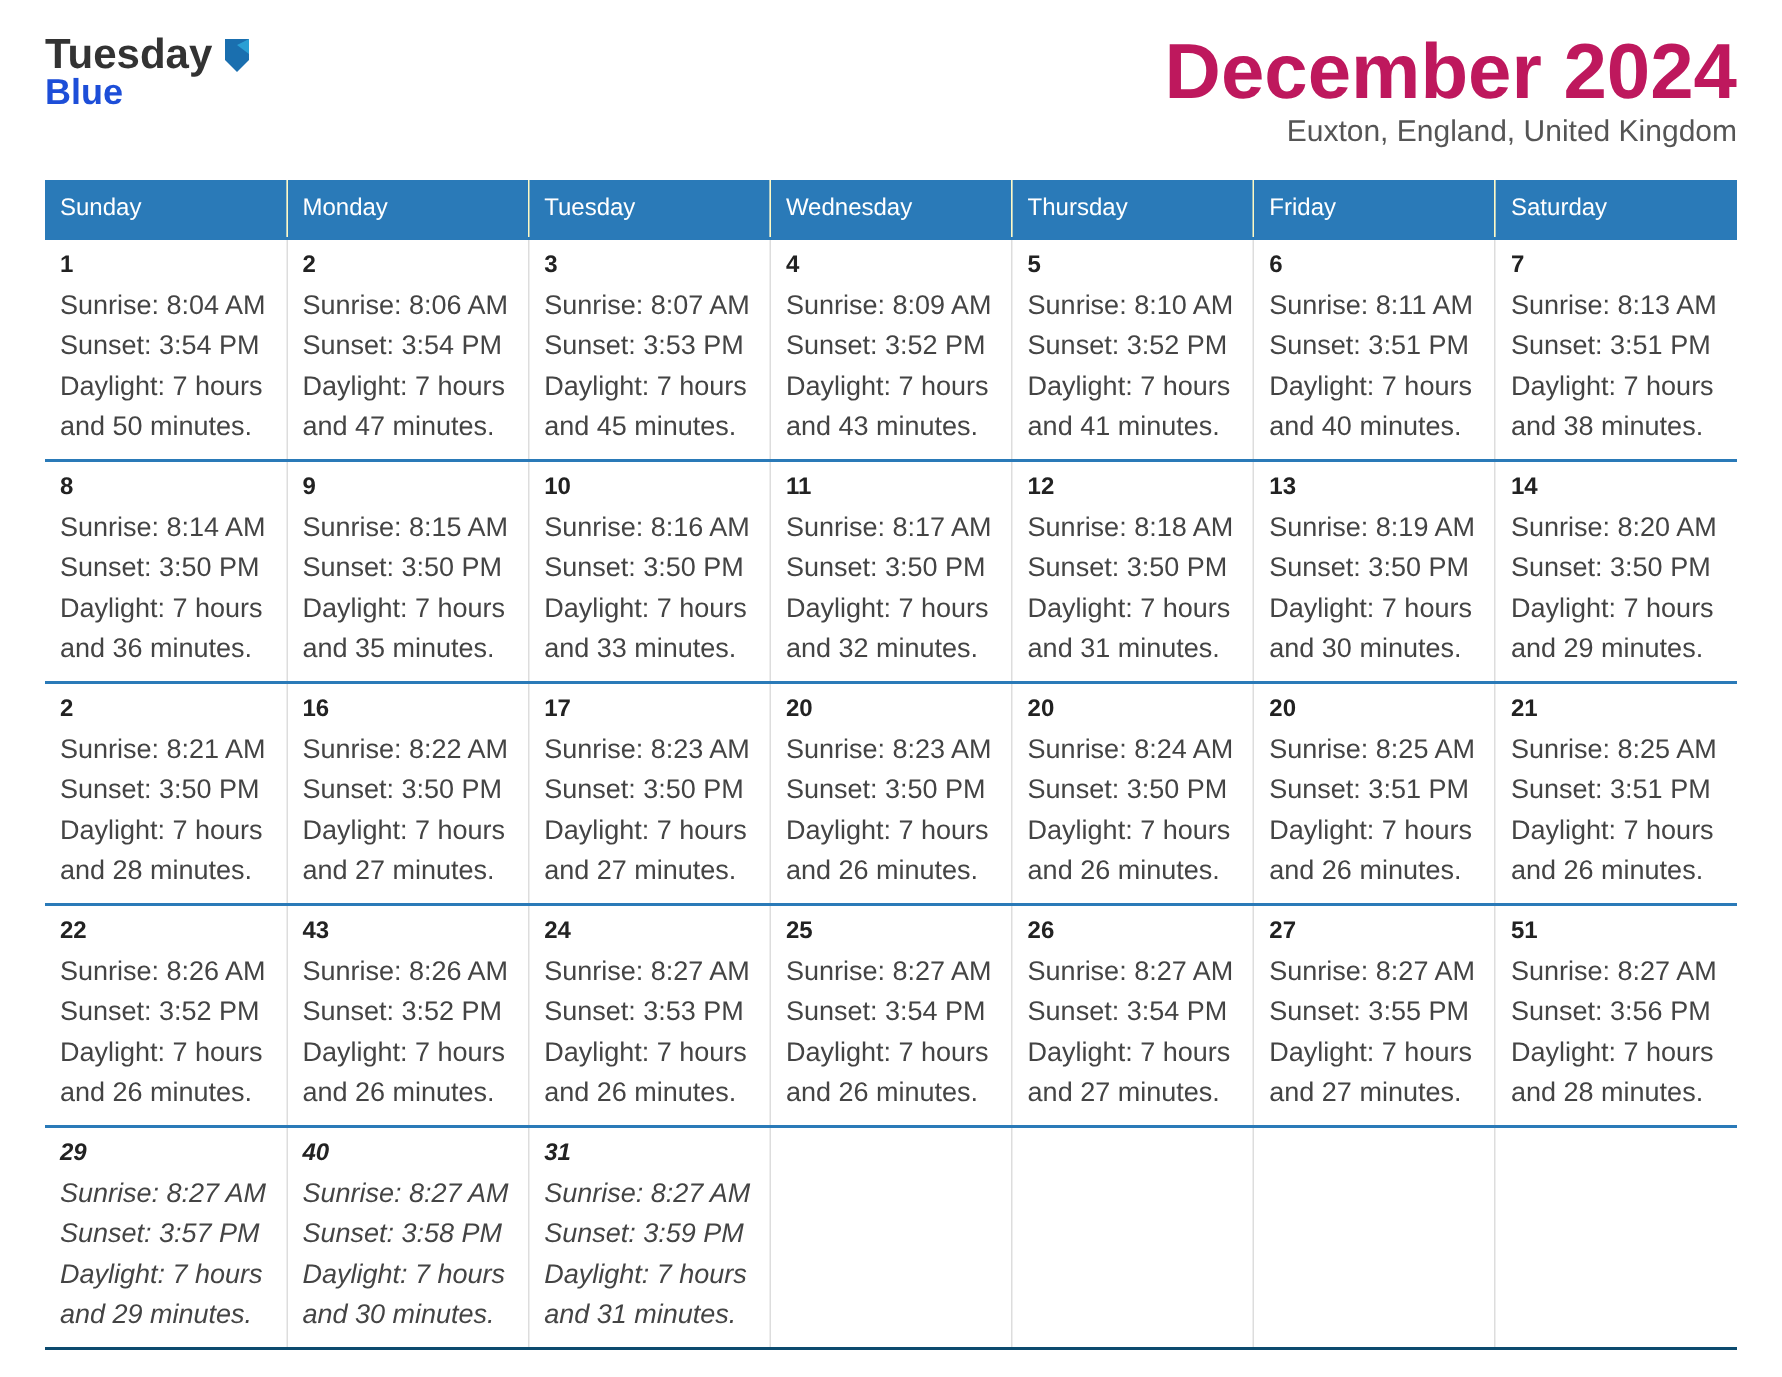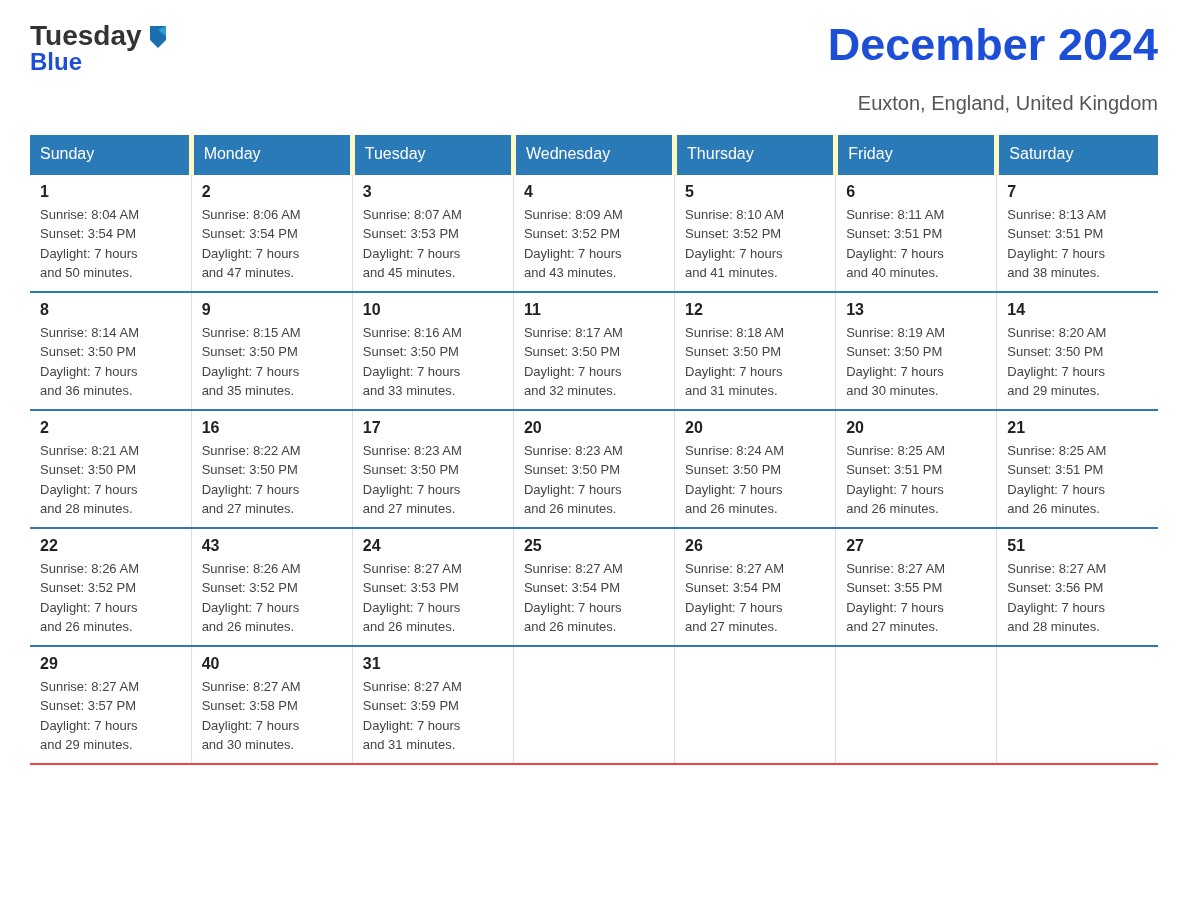--- a/index.html
+++ b/index.html
@@ -18,74 +18,75 @@
     }
     .logo {
       display: flex;
       flex-direction: column;
       align-items: flex-start;
     }
     .title-section {
       text-align: right;
     }
     .main-title {
-      font-size: 45px;
+      font-size: 52px;
       font-weight: bold;
-      color: #1d4ed8;
+      color: #be185d;
       line-height: 1.1;
     }
     .subtitle {
       font-size: 20px;
       color: #555;
-      margin-top: 22px;
+      margin-top: 0;
     }
     table {
       width: 100%;
       border-collapse: collapse;
       font-size: 14px;
     }
     thead tr {
       background-color: #2a7ab8;
       color: #fff;
     }
     thead th {
       padding: 10px 10px;
       text-align: left;
       font-weight: normal;
       font-size: 16px;
-      border-right: 5px solid #fef9c3;
+      border-right: 1px solid #fef9c3;
     }
     thead th:last-child {
       border-right: none;
     }
     tbody tr {
       border-top: 2px solid #2a7ab8;
       vertical-align: top;
     }
     tbody tr:last-child {
-      border-bottom: 2px solid #ef4444;
+      border-bottom: 2px solid #0c4a6e;
+      font-style: italic;
     }
     tbody td {
       padding: 8px 10px;
       vertical-align: top;
       border-right: 1px solid #ddd;
       min-height: 110px;
       width: 14.28%;
     }
     tbody td:last-child {
       border-right: none;
     }
     .day-number {
       font-size: 16px;
       font-weight: bold;
       color: #222;
       margin-bottom: 4px;
     }
     .day-info {
-      font-size: 13px;
+      font-size: 18px;
       color: #444;
       line-height: 1.5;
     }
     .empty-cell {
       background: #fff;
     }
   </style>
 </head>
 <body>
 

